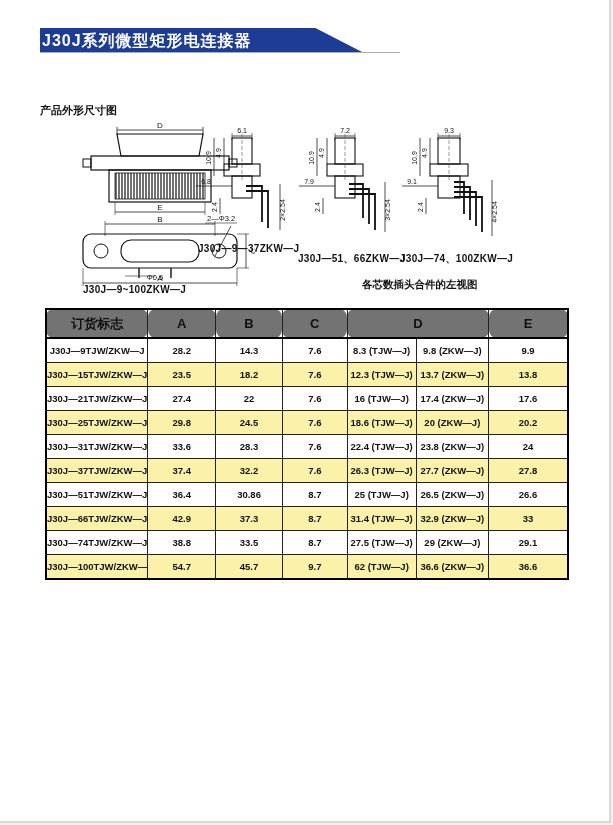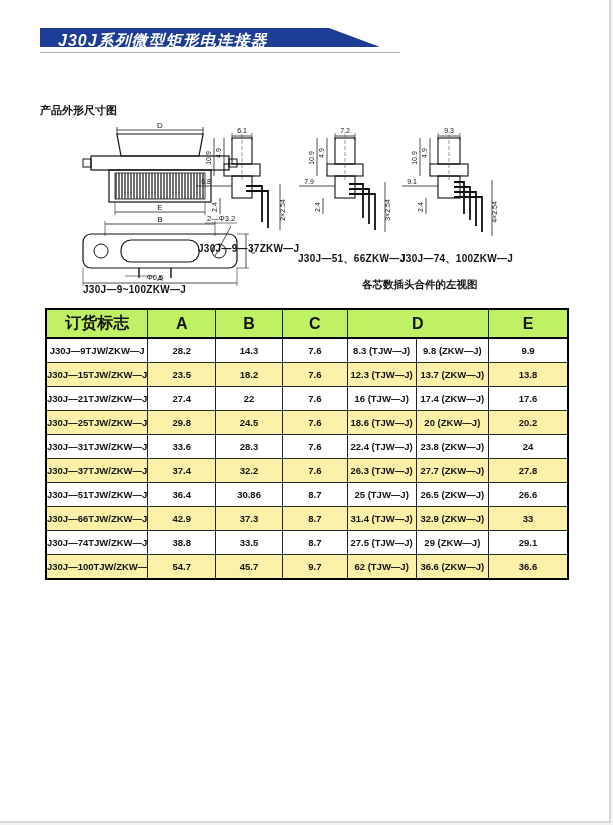--- a/index.html
+++ b/index.html
@@ -9,26 +9,25 @@
     font-family:"Liberation Sans","DejaVu Sans",sans-serif;
     position:relative;
   }
   .page{
     position:absolute;left:0;top:0;width:609px;height:821px;
     background:#ffffff;
     border-right:2px solid #d8d8d4;border-bottom:2px solid #d8d8d4;
   }
   
   .banner{
-    position:absolute;left:40px;top:28px;width:322px;height:19px;
+    position:absolute;left:40px;top:28px;width:322px;height:25px;
     background:#1c3c96;
     color:#ffffff;font-weight:bold;font-size:16px;line-height:25px;
-    padding-left:18px;letter-spacing:1px;
+    padding-left:2px;letter-spacing:1px;
     clip-path:polygon(0 0,85% 0,100% 100%,0 100%);
-    font-style:italic;
   }
   .banner-underline{
     position:absolute;left:40px;top:52px;width:360px;height:1px;
     background:#aeaeae;
   }
   
   .subtitle{
     position:absolute;left:40px;top:83px;
     color:#1c3c96;font-weight:bold;font-size:12.5px;
   }
@@ -51,22 +50,23 @@
   table.dims{
     position:absolute;left:45px;top:308px;width:524px;
     border-collapse:collapse;table-layout:fixed;
     font-size:9.5px;font-weight:bold;color:#111;
   }
   table.dims th,table.dims td{
     border:1px solid #222;text-align:center;vertical-align:middle;
     padding:0;height:23px;overflow:hidden;white-space:nowrap;
   }
   table.dims thead th{
-    background:#bef264;height:27px;font-size:16px;
+    background:#737373;height:27px;font-size:13px;
     border-bottom:2px solid #000;
+    border-radius:8px;
   }
   table.dims{border:2px solid #000;}
   table.dims tbody tr:nth-child(even) td{background:#fbf1a9;}
   table.dims tbody tr:nth-child(odd) td{background:#ffffff;}
 </style>
 </head>
 <body>
 
 <div class="page">
 

